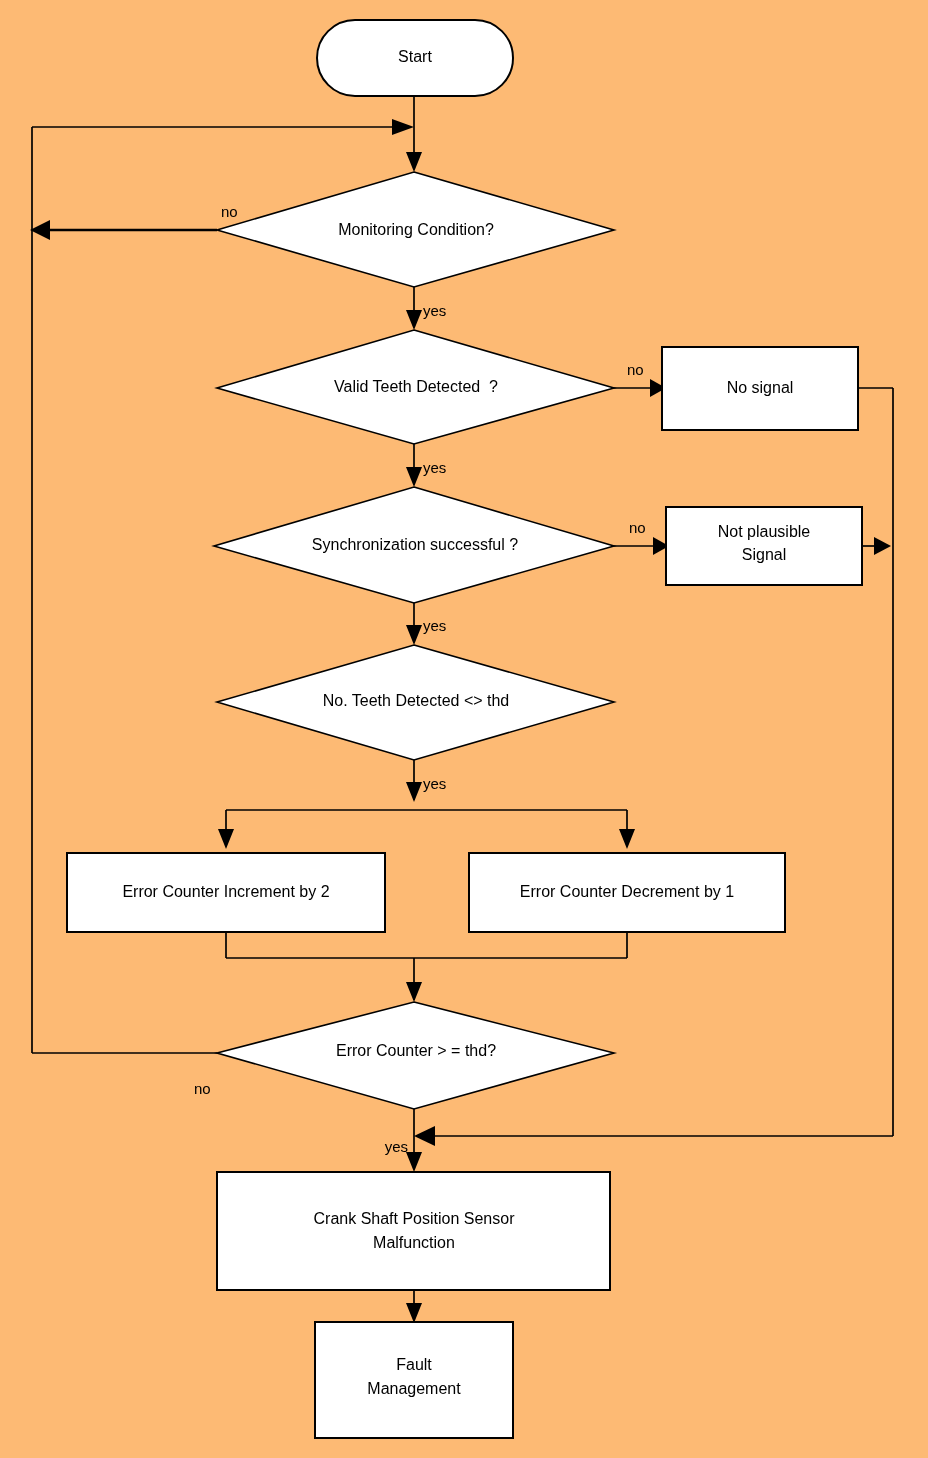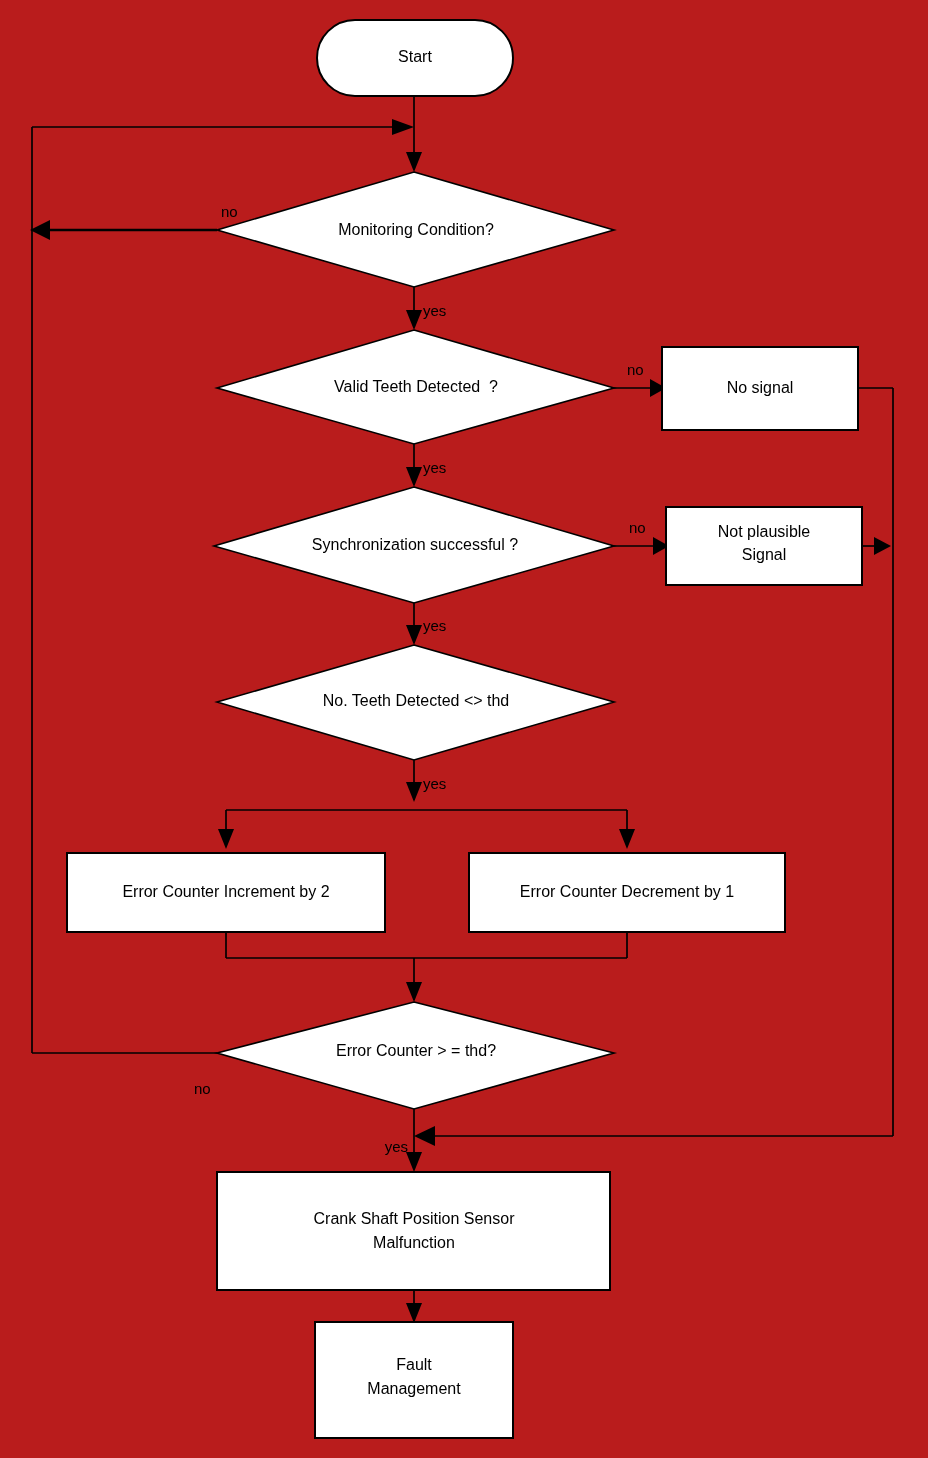--- a/index.html
+++ b/index.html
@@ -8,21 +8,21 @@
     padding: 0;
     background: #ffffff;
   }
   body {
     font-family: "Liberation Sans", sans-serif;
   }
   #diagram-root {
     position: relative;
     width: 928px;
     height: 1458px;
-    background: #b91c1c;
+    background: #fdba74;
     overflow: hidden;
   }
   #flow-svg {
     position: absolute;
     left: 0;
     top: 0;
     width: 928px;
     height: 1458px;
     display: block;
   }

